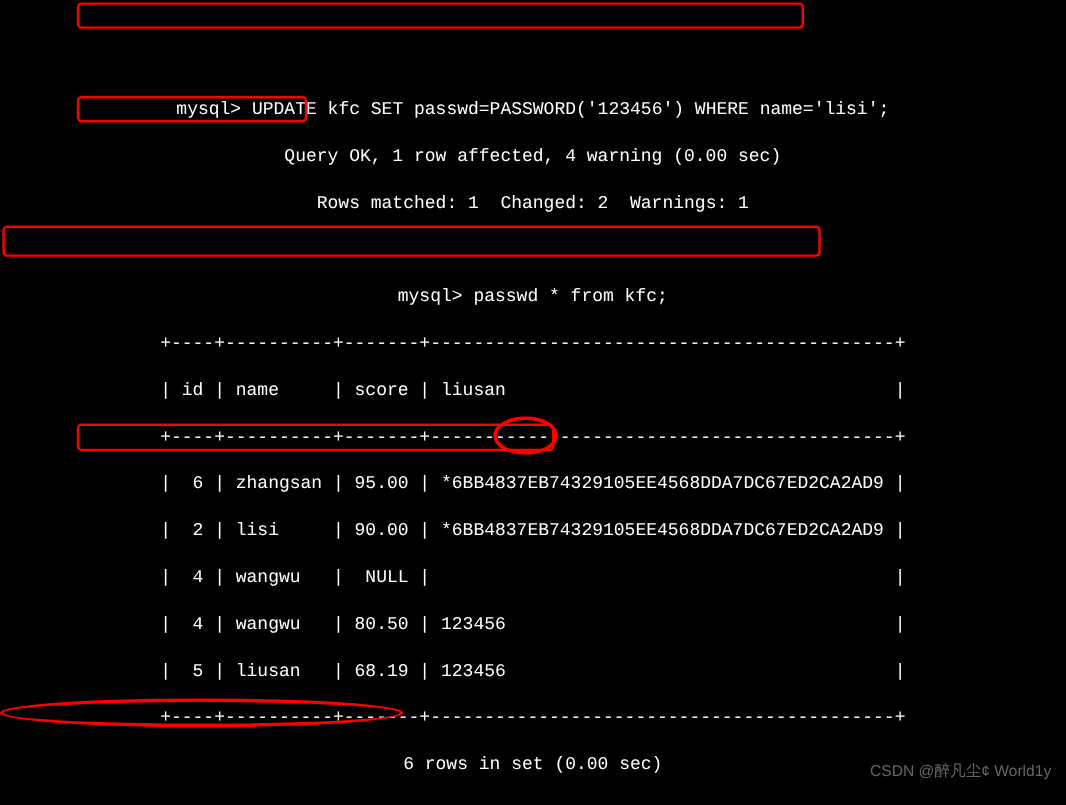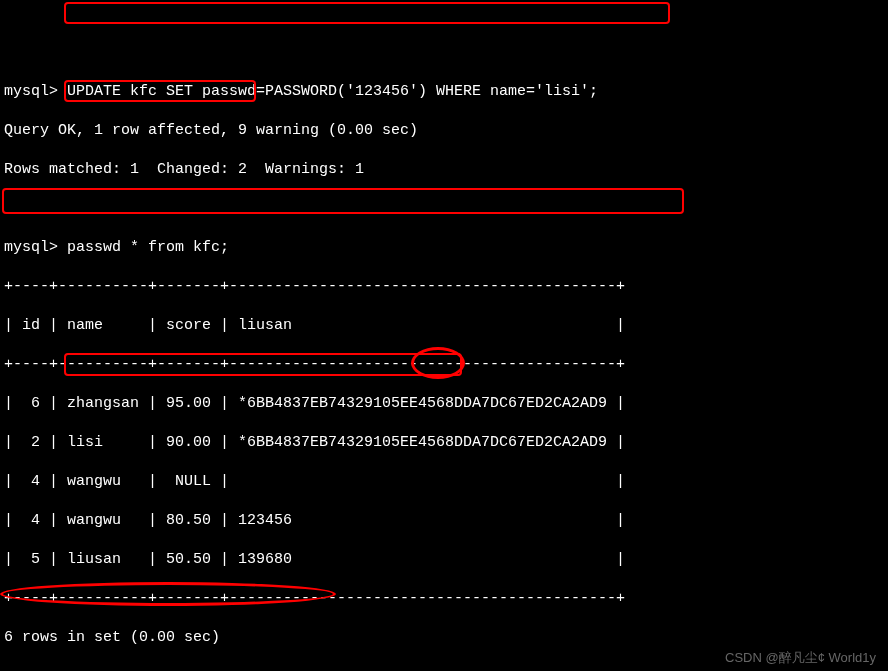--- a/index.html
+++ b/index.html
@@ -16,60 +16,61 @@
       padding: 4px;
       width: 888px;
       height: 671px;
       overflow: hidden;
       position: relative;
       white-space: pre;
     }
     .line {
       display: block;
       white-space: pre;
+      text-align: center;
     }
     .highlight-box {
       position: absolute;
       border: 2px solid #ff0000;
       border-radius: 4px;
       pointer-events: none;
     }
     .ellipse {
       position: absolute;
       border: 3px solid #ff0000;
       border-radius: 50%;
       pointer-events: none;
     }
     .watermark {
       position: absolute;
-      bottom: 4px;
+      bottom: 19px;
       right: 12px;
       color: #666;
       font-size: 13px;
       font-family: sans-serif;
     }
   </style>
 </head>
 <body>
 
 
 
 <span class="line"><span>mysql&gt;</span> <span>UPDATE kfc SET passwd=PASSWORD('123456') WHERE name='lisi';</span></span>
-<span class="line">Query OK, 1 row affected, 9 warning (0.00 sec)</span>
+<span class="line">Query OK, 1 row affected, 4 warning (0.00 sec)</span>
 <span class="line">Rows matched: 1  Changed: 2  Warnings: 1</span>
 <span class="line"> </span>
 <span class="line"><span>mysql&gt;</span> <span>passwd * from kfc;</span></span>
 <span class="line">+----+----------+-------+-------------------------------------------+</span>
 <span class="line">| id | name     | score | liusan                                    |</span>
 <span class="line">+----+----------+-------+-------------------------------------------+</span>
 <span class="line">|  6 | zhangsan | 95.00 | *6BB4837EB74329105EE4568DDA7DC67ED2CA2AD9 |</span>
 <span class="line">|  2 | lisi     | 90.00 | *6BB4837EB74329105EE4568DDA7DC67ED2CA2AD9 |</span>
 <span class="line">|  4 | wangwu   |  NULL |                                           |</span>
 <span class="line">|  4 | wangwu   | 80.50 | 123456                                    |</span>
-<span class="line">|  5 | liusan   | 50.50 | 139680                                    |</span>
+<span class="line">|  5 | liusan   | 68.19 | 123456                                    |</span>
 <span class="line">+----+----------+-------+-------------------------------------------+</span>
 <span class="line">6 rows in set (0.00 sec)</span>
 <span class="line"> </span>
 
 
 
 
 
 
 

